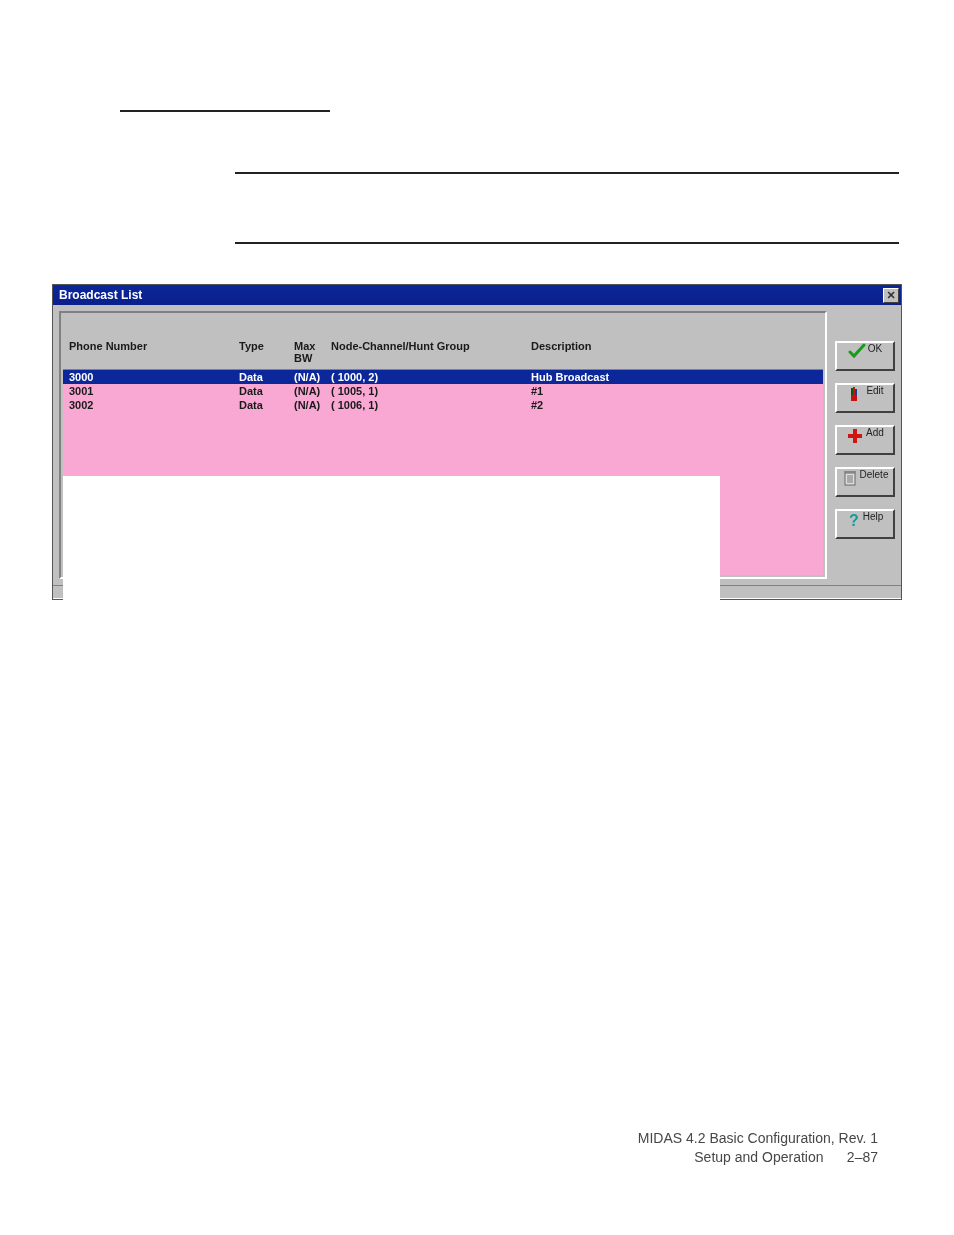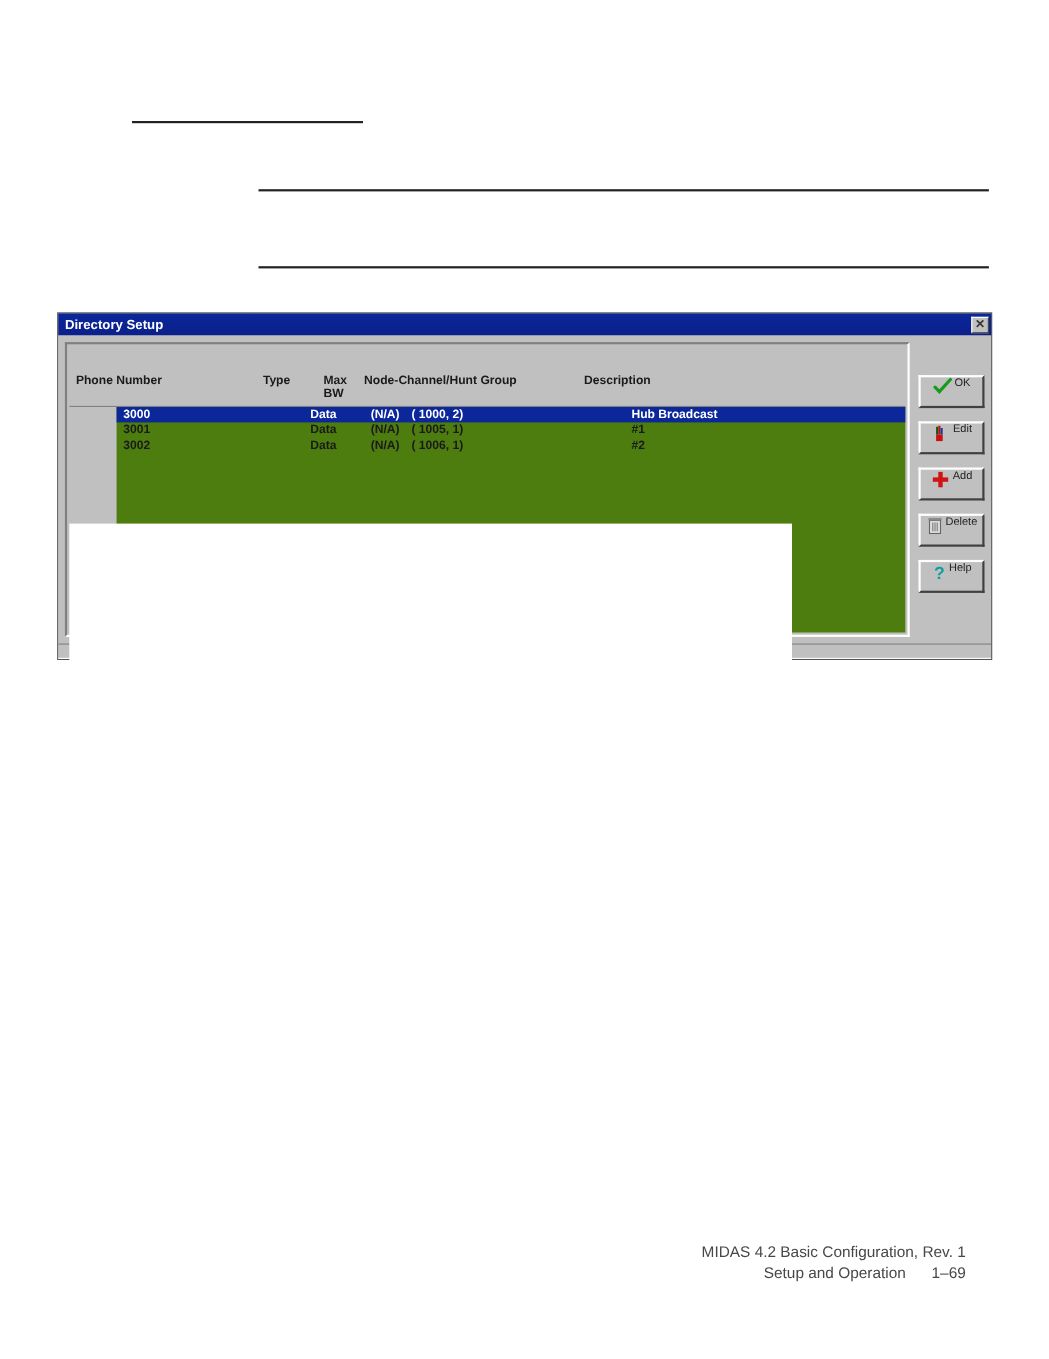--- a/index.html
+++ b/index.html
@@ -88,23 +88,22 @@
     padding: 5px 6px 5px 6px;
     border-bottom: 1px solid #808080;
     margin-top: 20px;
   }
   .col-phone { width: 170px; }
   .col-type  { width: 55px; }
   .col-bw    { width: 37px; text-align: left; }
   .col-node  { width: 200px; }
   .col-desc  { flex: 1; }
   .list-rows {
-    background: #4d7c0f;
+    background: #f9a8d4;
     min-height: 205px;
-    margin-left: 43px;
   }
   .row {
     display: flex;
     font-size: 11px;
     font-weight: bold;
     color: #1a1a1a;
     padding: 1px 6px;
   }
   .row.selected {
     background: #0b279a;
@@ -167,21 +166,21 @@
 
   <div class="underline-space"></div>
 
   <hr class="hr-thick">
   <div class="hr-gap"></div>
   <hr class="hr-thick">
 
   <div class="win-wrap">
     <div class="window">
       <div class="titlebar">
-        <span class="titlebar-text">Directory Setup</span>
+        <span class="titlebar-text">Broadcast List</span>
         <div class="close-btn">
           <span>✕</span>
         </div>
       </div>
       <div class="window-body">
         <div class="list-area">
           <div class="list-header-row">
             <div class="col-phone">Phone Number</div>
             <div class="col-type">Type</div>
             <div class="col-bw">Max BW</div>
@@ -259,15 +258,15 @@
 
 </div>
 
 <div class="overlay-white"></div>
 
 <div class="page-footer">
   <div>MIDAS 4.2 Basic Configuration, Rev. 1</div>
   <div>
     <span>Setup and Operation</span>
     &nbsp;&nbsp;&nbsp;&nbsp;
-    <span>1–69</span>
+    <span>2–87</span>
   </div>
 </div>
 
 </body></html>

